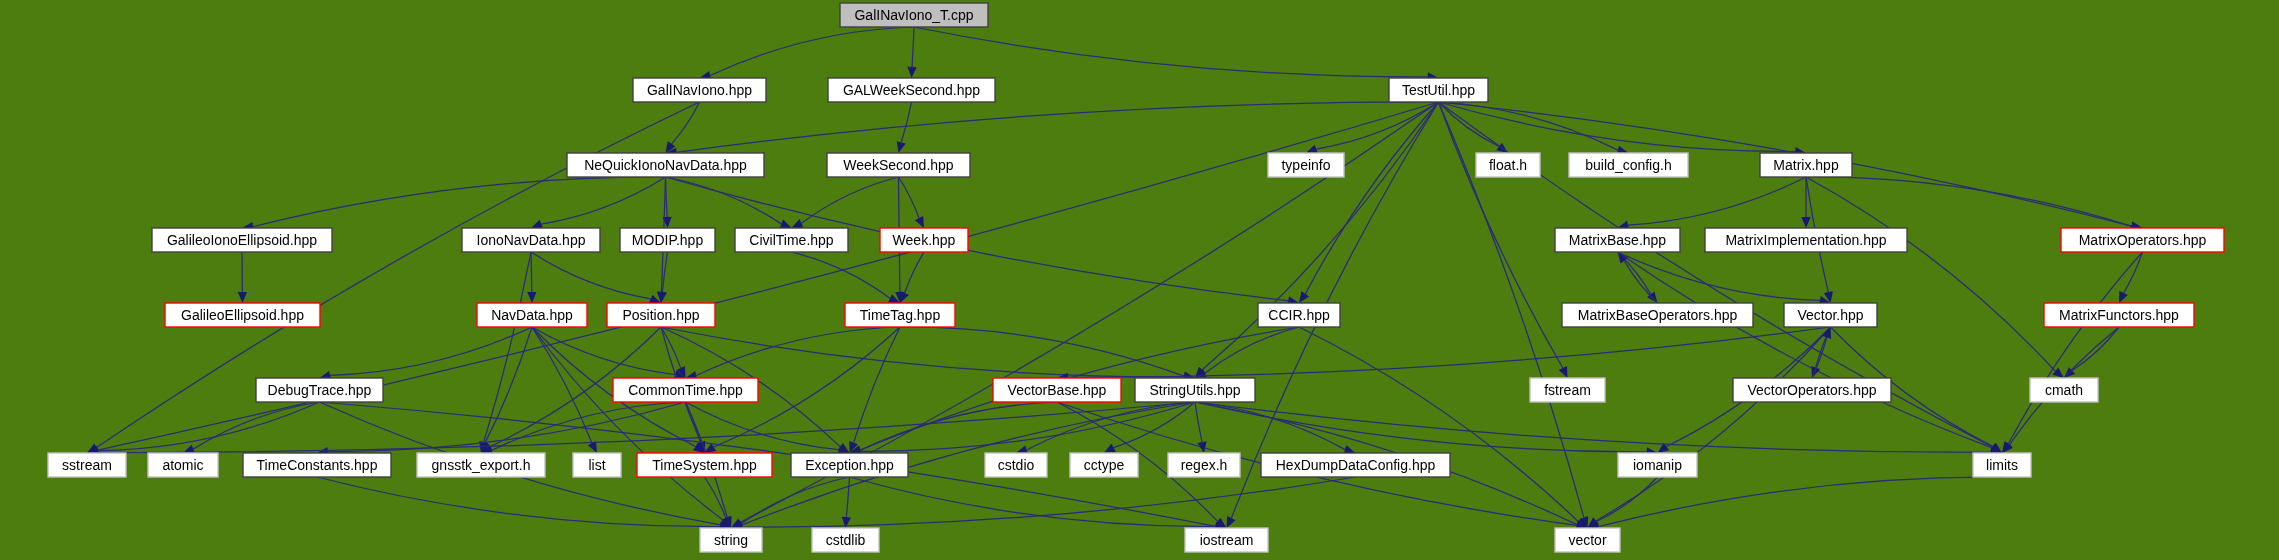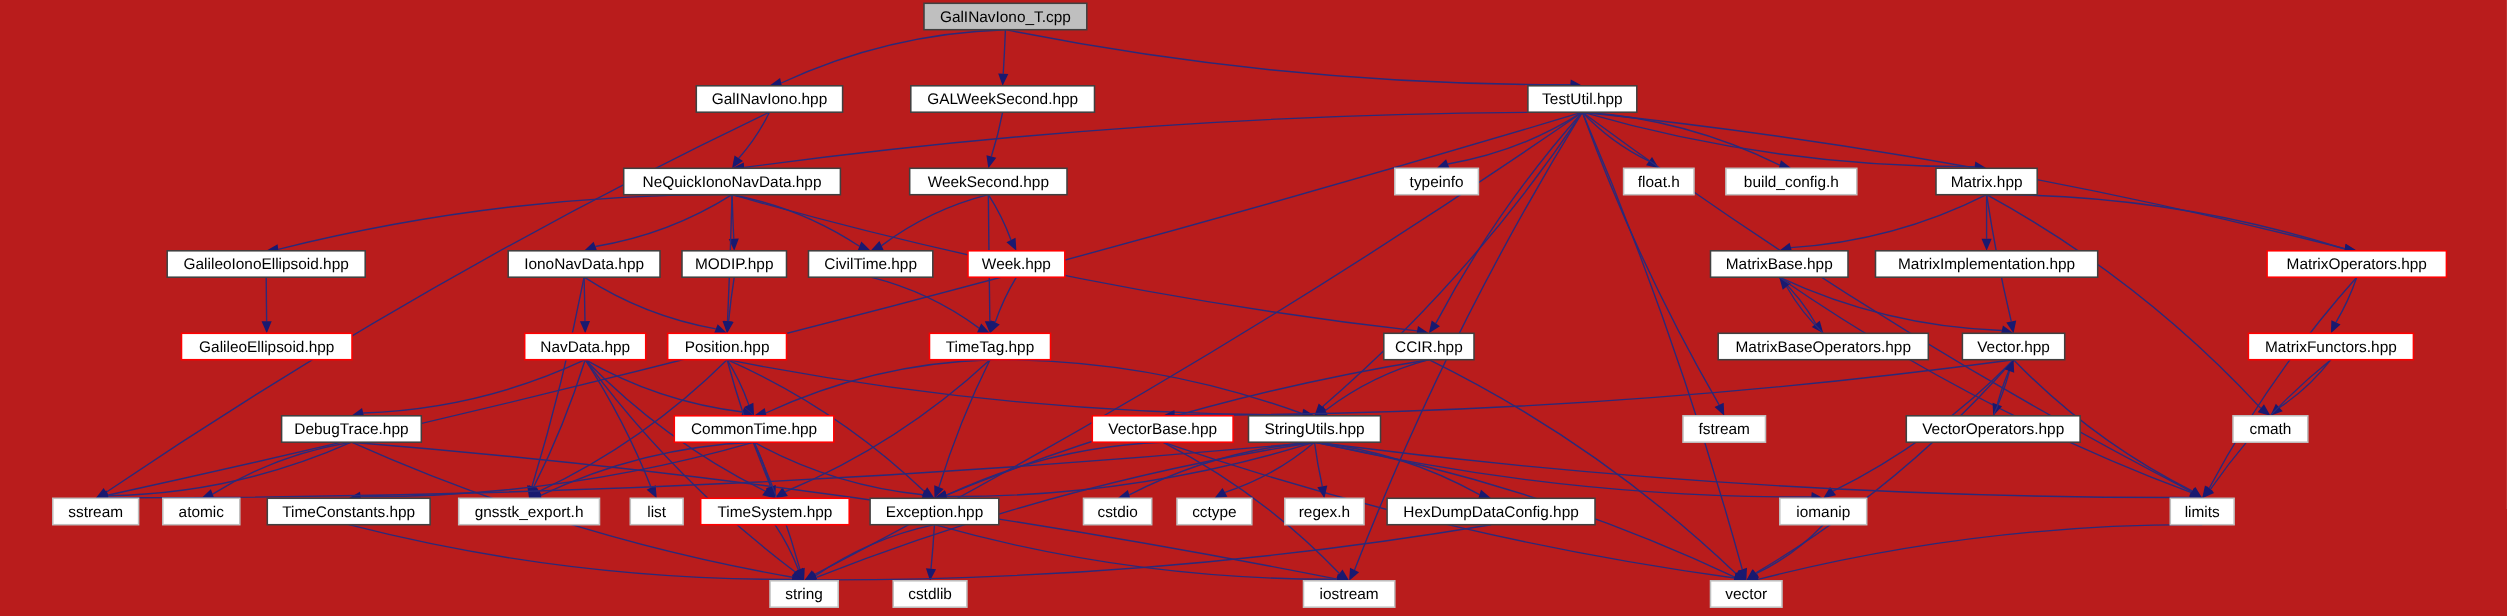--- a/index.html
+++ b/index.html
@@ -1,18 +1,18 @@
 <!DOCTYPE html>
 <html><head>
 <meta charset="utf-8">
 <title>GalINavIono_T.cpp include dependency graph</title>
 <style>
   html,body{margin:0;padding:0;background:#ffffff;}
   body{font-family:"Liberation Sans", sans-serif;}
-  #graph-root{position:relative;width:2279px;height:560px;background:#b91c1c;overflow:hidden;}
+  #graph-root{position:relative;width:2279px;height:560px;background:#4d7c0f;overflow:hidden;}
   svg{display:block;}
   .node-box{stroke-width:1.4px;}
   .node-label{font-family:"Liberation Sans", sans-serif;font-size:14px;fill:#000;
     text-anchor:middle;dominant-baseline:middle;}
   .edge{fill:none;stroke:#2a2a7a;stroke-width:1.25px;}
   .arrowhead{fill:#191970;}
 </style>
 </head>
 <body>
 

